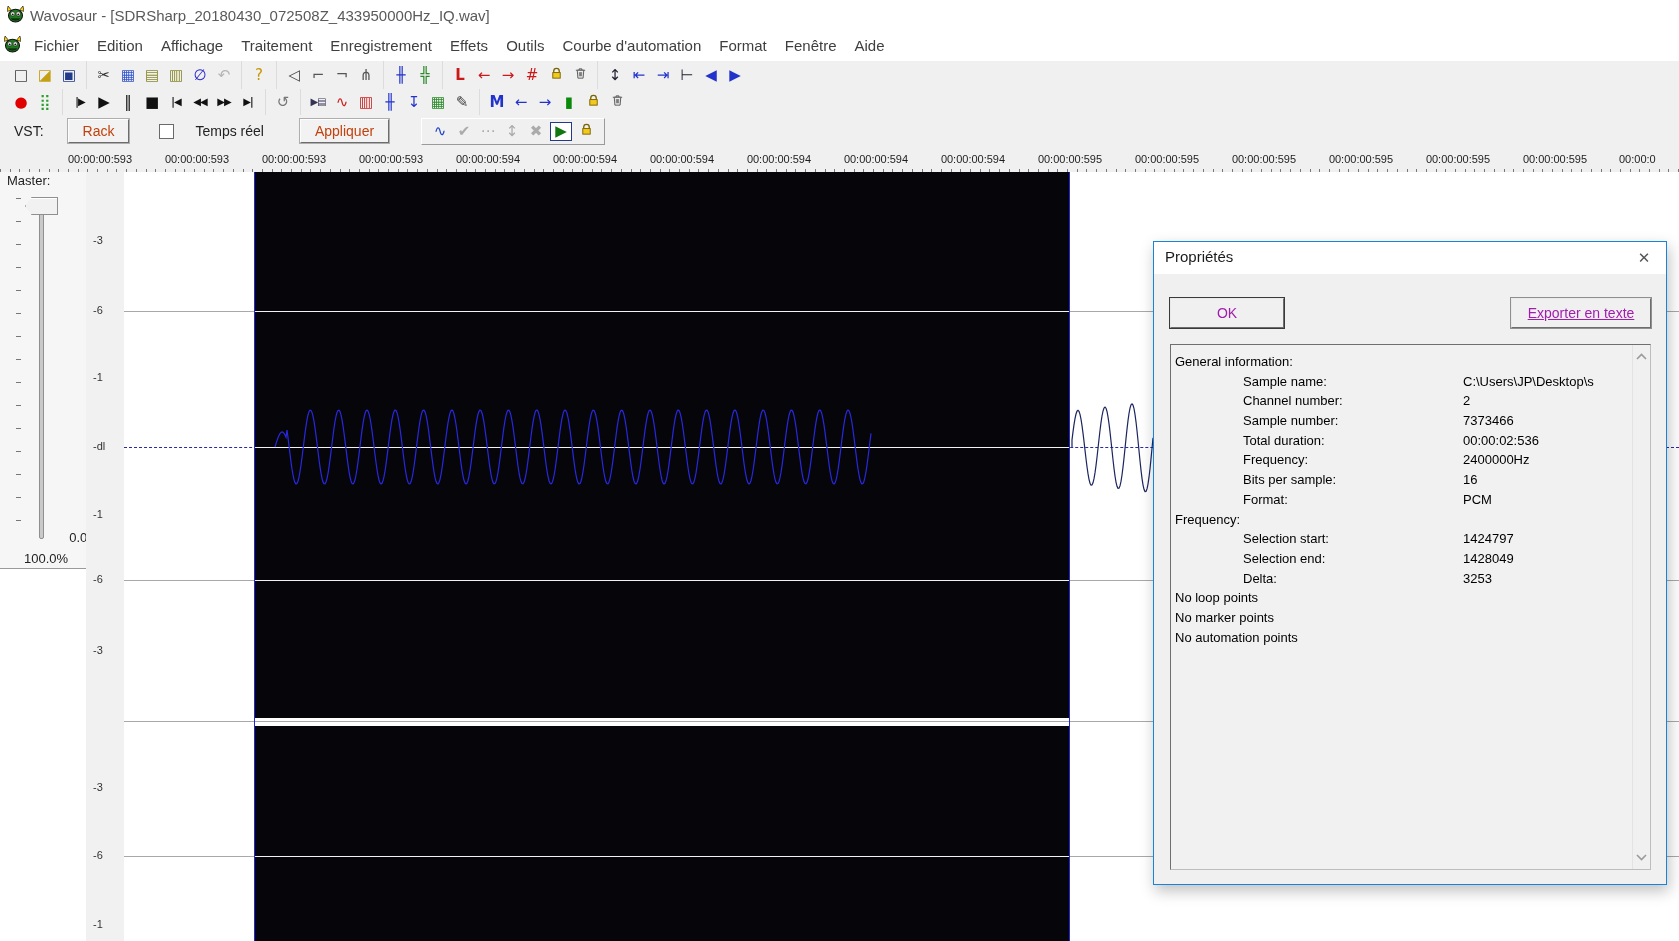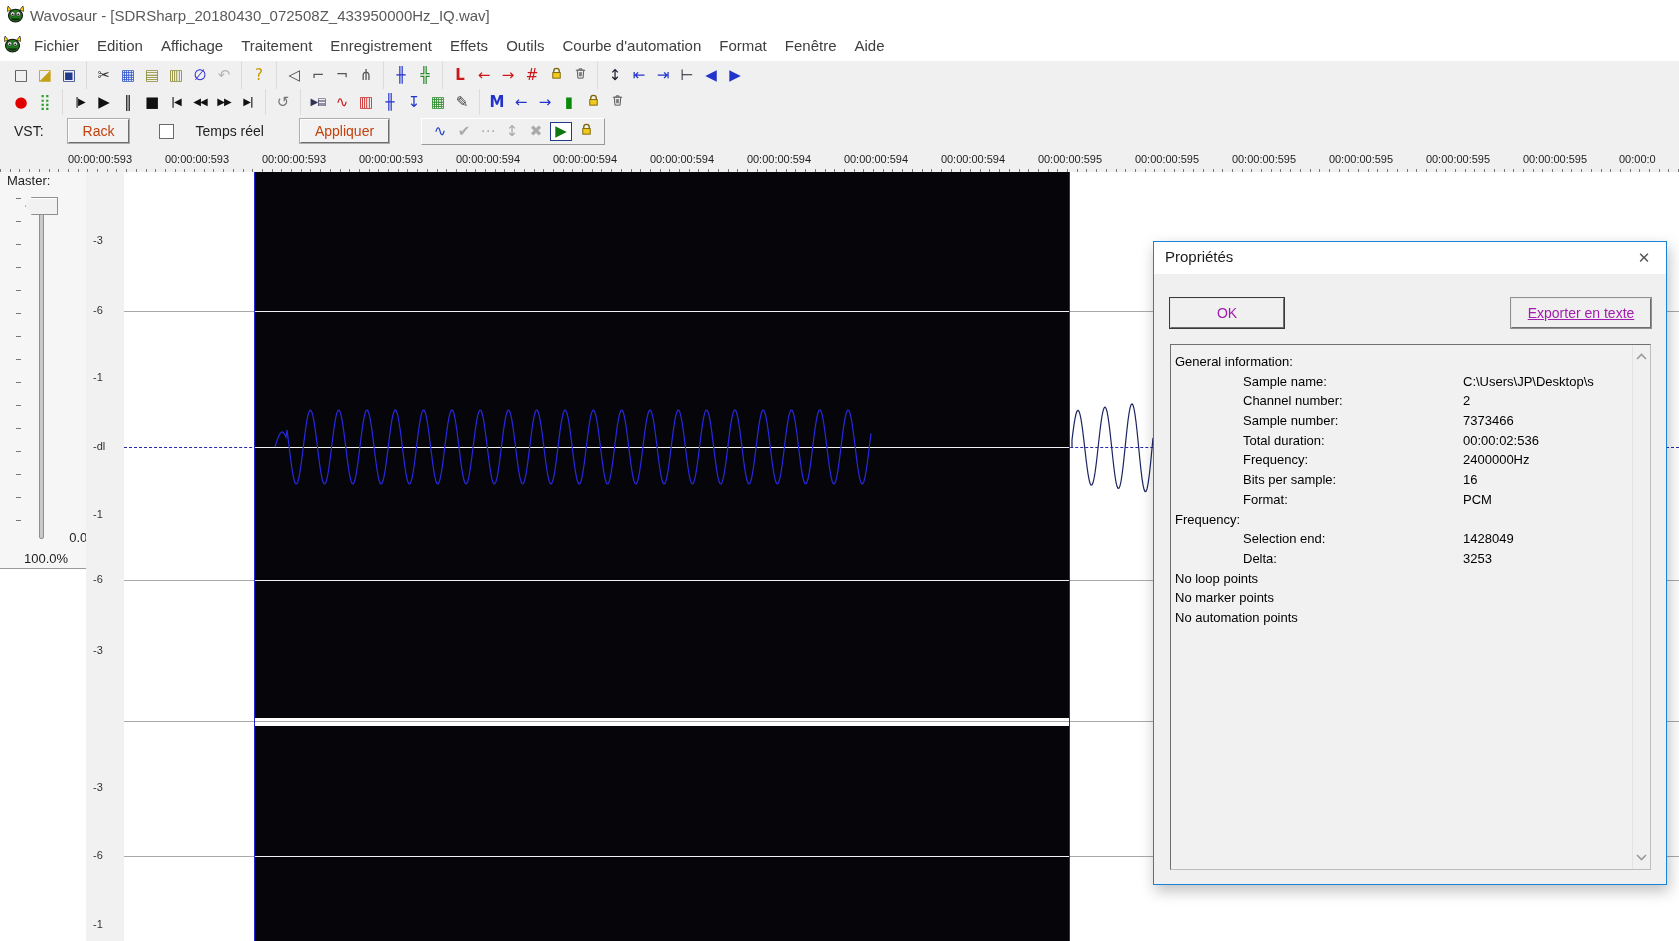--- a/index.html
+++ b/index.html
@@ -461,20 +461,24 @@
           <span class="prop-value">16</span>
         </div>
         <div class="prop-row">
           <span class="prop-label" style="left: 72px;">Format:</span>
           <span class="prop-value">PCM</span>
         </div>
         <div class="prop-row">
           <span class="prop-label" style="left: 4px;">Frequency:</span>
         </div>
         <div class="prop-row">
+          <span class="prop-label" style="left: 72px;">Selection start:</span>
+          <span class="prop-value">1424797</span>
+        </div>
+        <div class="prop-row">
           <span class="prop-label" style="left: 72px;">Selection end:</span>
           <span class="prop-value">1428049</span>
         </div>
         <div class="prop-row">
           <span class="prop-label" style="left: 72px;">Delta:</span>
           <span class="prop-value">3253</span>
         </div>
         <div class="prop-row">
           <span class="prop-label" style="left: 4px;">No loop points</span>
         </div>

